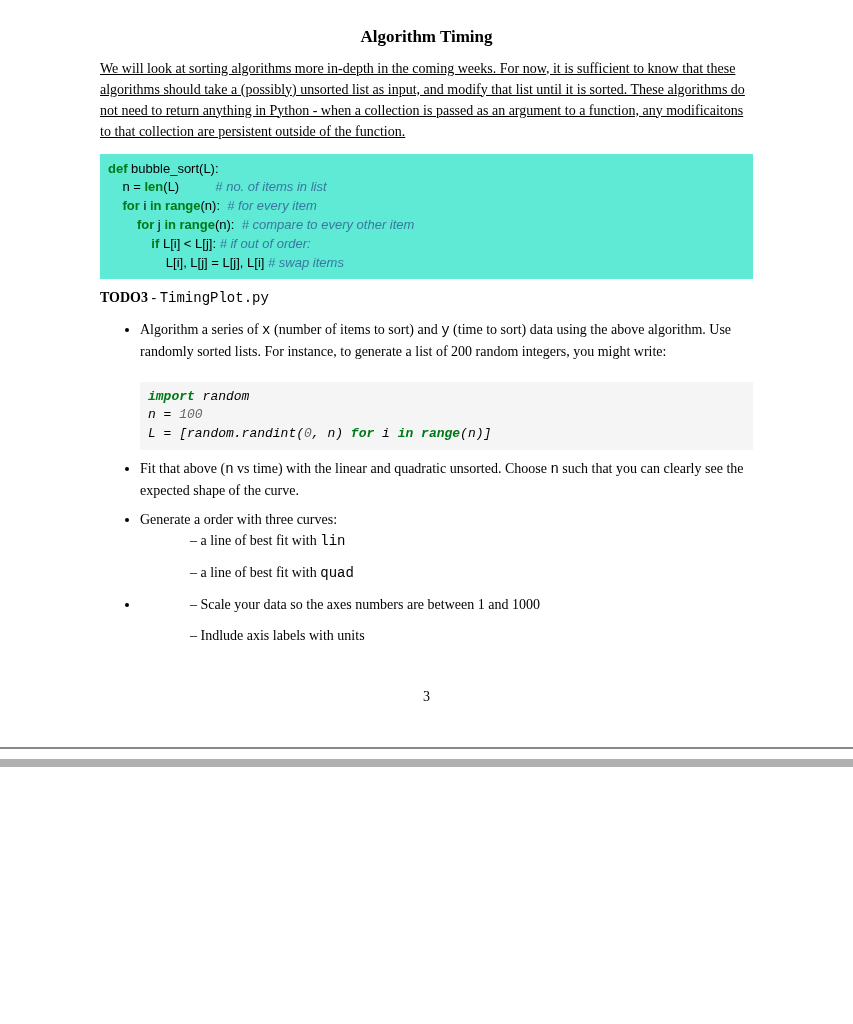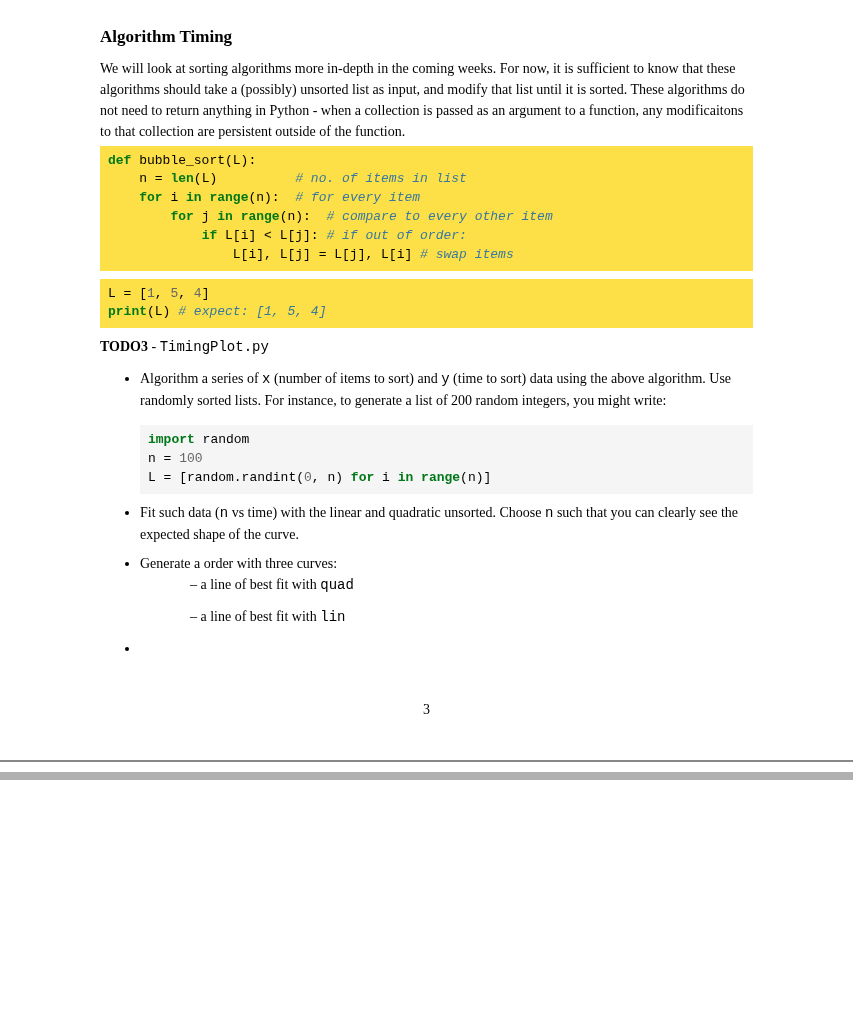--- a/index.html
+++ b/index.html
@@ -11,28 +11,30 @@
       background: #fff;
       width: 853px;
     }
     .page {
       padding: 24px 100px 20px 100px;
     }
     h2 {
       font-size: 17px;
       font-weight: bold;
       margin-bottom: 8px;
+      text-align: center;
     }
     p {
-      margin-bottom: 4px;
+      margin-bottom: 12px;
+      text-decoration: underline;
     }
     .code-block {
-      background: #fde047;
+      background: #5eead4;
       padding: 6px 8px;
-      font-family: Liberation Mono, monospace;
+      font-family: Liberation Sans, sans-serif;
       font-size: 13px;
       line-height: 1.45;
       white-space: pre;
       margin-bottom: 8px;
     }
     .kw-green { color: #007818; font-weight: bold;}
     .num { color: #666; }
     .comment { color: #3878a0; font-style: italic; }
     .mono { font-family: 'Courier New', monospace; }
     .todo-header {
@@ -58,62 +60,65 @@
     .divider-gap { height: 10px; }
     .divider2 { height: 8px; background: #b0b0b0; }
     .page2 { padding: 170px 100px 20px 100px;}
     .inline-code-block {
       background: #f5f5f5;
       padding: 6px 8px;
       font-family: 'Courier New', monospace;
       font-size: 13px;
       line-height: 1.45;
       white-space: pre;
-      margin-top: 14px;
+      margin-top: 20px;
       margin-bottom: 2px;
+      font-style: italic;
     }
   </style>
 </head>
 <body>
 
 <div class="page">
   <h2>Algorithm Timing</h2>
   <p>We will look at sorting algorithms more in-depth in the coming weeks. For now, it is sufficient to know that these algorithms should take a (possibly) unsorted list as input, and modify that list until it is sorted. These algorithms do not need to return anything in Python - when a collection is passed as an argument to a function, any modificaitons to that collection are persistent outside of the function.</p>
 
   <div class="code-block"><span class="kw-green">def</span><span> bubble_sort(L):</span>
 <span>    n = </span><span class="kw-green">len</span><span>(L)          </span><span class="comment"># no. of items in list</span>
 <span>    </span><span class="kw-green">for</span><span> i </span><span class="kw-green">in</span><span> </span><span class="kw-green">range</span><span>(n):  </span><span class="comment"># for every item</span>
 <span>        </span><span class="kw-green">for</span><span> j </span><span class="kw-green">in</span><span> </span><span class="kw-green">range</span><span>(n):  </span><span class="comment"># compare to every other item</span>
 <span>            </span><span class="kw-green">if</span><span> L[i] &lt; L[j]: </span><span class="comment"># if out of order:</span>
 <span>                L[i], L[j] = L[j], L[i] </span><span class="comment"># swap items</span></div>
 
-  <div class="code-block"><span>L = [</span><span class="num">1</span><span>, </span><span class="num">5</span><span>, </span><span class="num">4</span><span>]</span>
-<span class="kw-green">print</span><span>(L) </span><span class="comment"># expect: [1, 5, 4]</span></div>
 
 
   <div class="todo-header"><span>TODO3</span><span style="font-weight:normal"> - </span><span class="mono" style="font-weight:normal">TimingPlot.py</span></div>
 
   <ul>
     <li>
       <span>Algorithm a series of </span><span class="mono">x</span><span> (number of items to sort) and </span><span class="mono">y</span><span> (time to sort) data using the above algorithm. Use randomly sorted lists. For instance, to generate a list of 200 random integers, you might write:</span>
       <div class="inline-code-block"><span class="kw-green">import</span><span> random</span>
 <span>n = </span><span class="num">100</span>
 <span>L = [random.randint(</span><span class="num">0</span><span>, n) </span><span class="kw-green">for</span><span> i </span><span class="kw-green">in</span><span> </span><span class="kw-green">range</span><span>(n)]</span></div>
     </li>
     <li>
-      <span>Fit such data (</span><span class="mono">n</span><span> vs time) with the linear and quadratic unsorted. Choose </span><span class="mono">n</span><span> such that you can clearly see the expected shape of the curve.</span>
+      <span>Fit that above (</span><span class="mono">n</span><span> vs time) with the linear and quadratic unsorted. Choose </span><span class="mono">n</span><span> such that you can clearly see the expected shape of the curve.</span>
     </li>
     <li>
       <span>Generate a order with three curves:</span>
       <ul class="dash">
+        <li><span>a line of best fit with </span><span class="mono">lin</span></li>
         <li><span>a line of best fit with </span><span class="mono">quad</span></li>
-        <li><span>a line of best fit with </span><span class="mono">lin</span></li>
       </ul>
     </li>
     <li>
+      <ul class="dash">
+        <li>Scale your data so the axes numbers are between 1 and 1000</li>
+        <li>Indlude axis labels with units</li>
+      </ul>
     </li>
   </ul>
 
   <div class="page-number">3</div>
 </div>
 
 <div class="page-dividers">
   <div class="divider1"></div>
   <div class="divider-gap"></div>
   <div class="divider2"></div>

